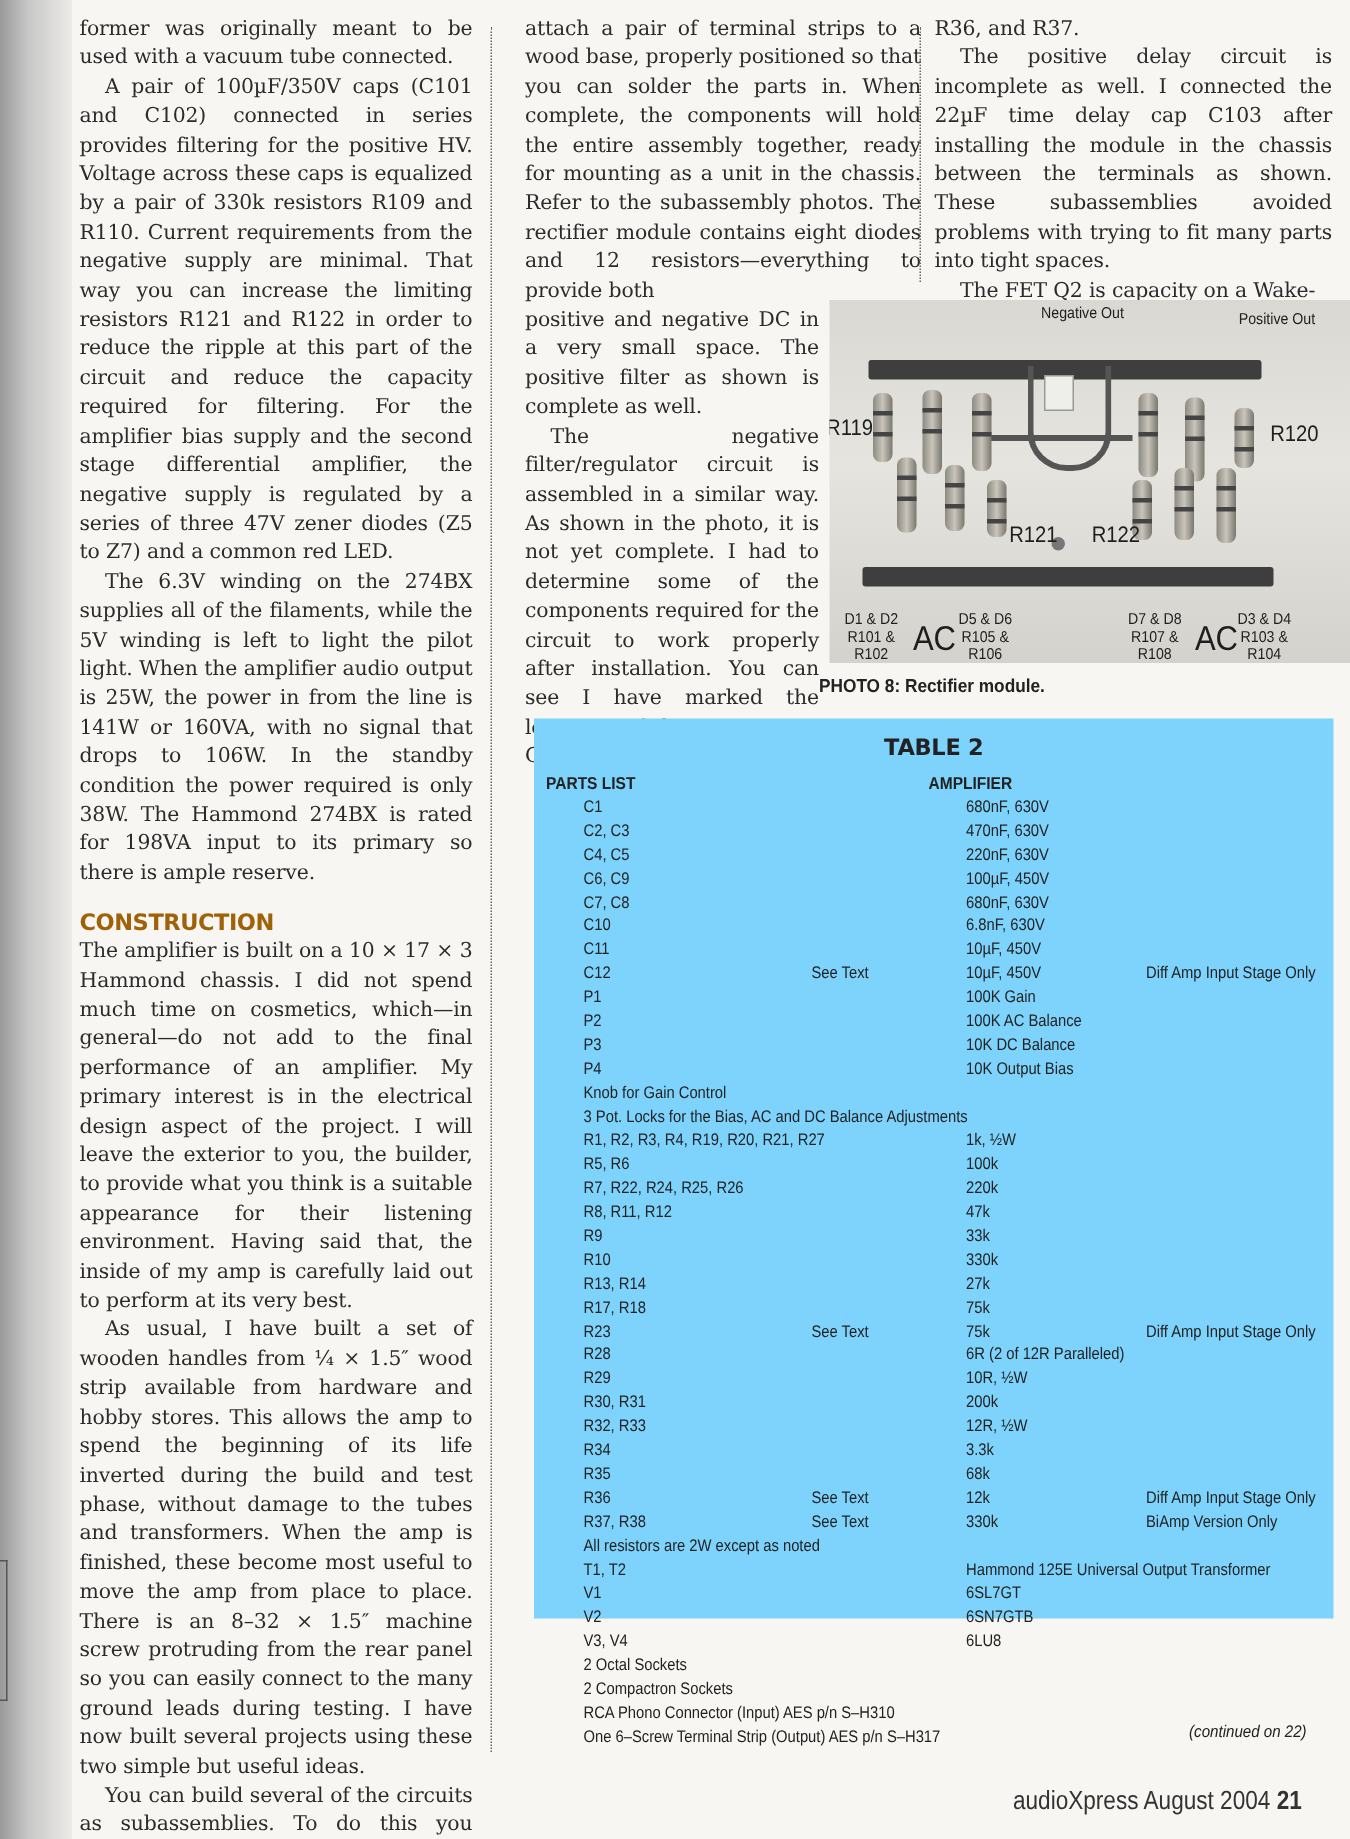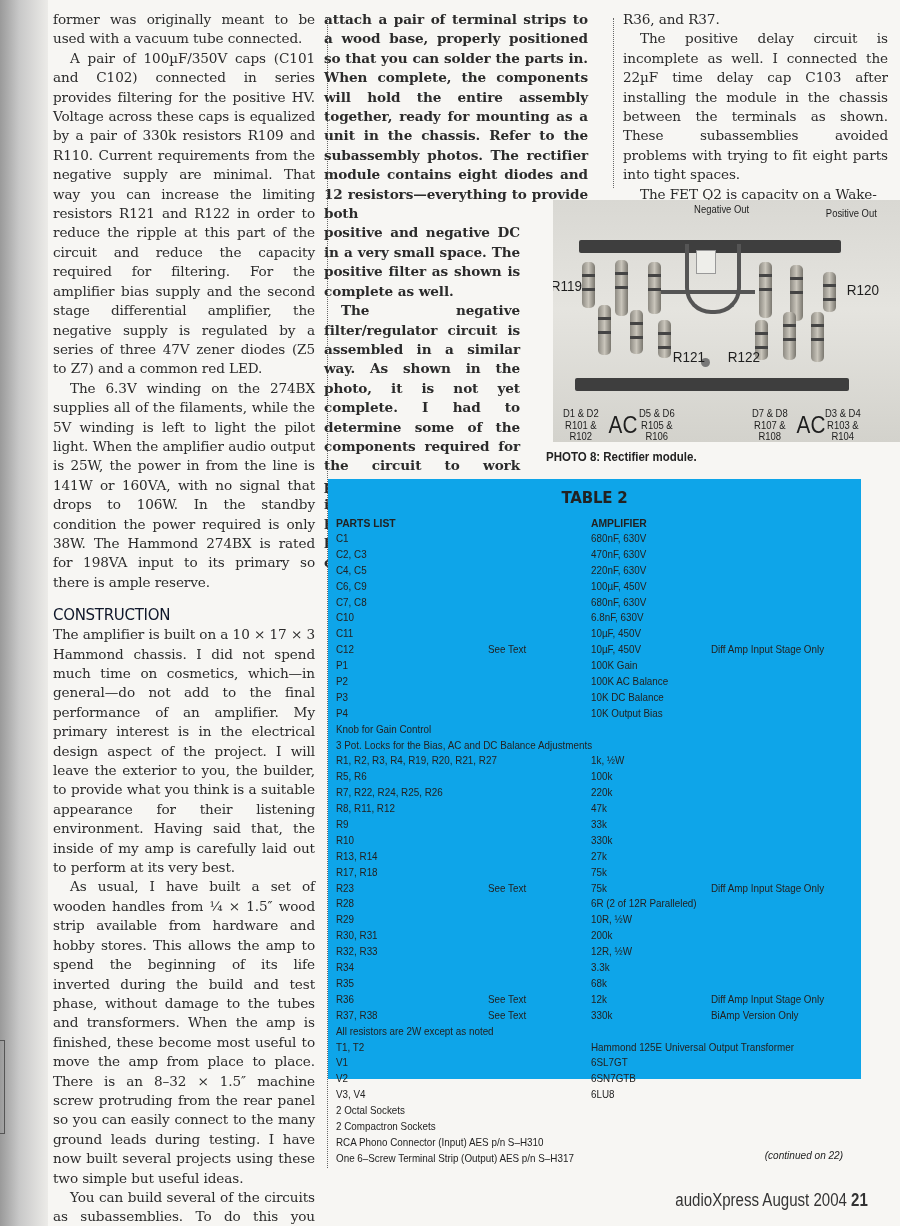--- a/index.html
+++ b/index.html
@@ -17,30 +17,30 @@
     position: absolute; left: 0; top: 1040px; width: 4px; height: 92px;
     border: 1px solid #555; border-left: none; background: transparent;
   }
   .col {
     position: absolute; font-size: 13.6px; line-height: 19.4px;
     text-align: justify; letter-spacing: -0.1px;
   }
   .col p { margin: 0; text-indent: 0; }
   .col p.ind { text-indent: 17px; }
   #col1 { left: 53px; top: 10px; width: 262px; }
-  #col2 { left: 324px; top: 10px; width: 264px; font-weight: bold; }
+  #col2 { left: 350px; top: 10px; width: 264px; }
   #col3 { left: 623px; top: 10px; width: 265px; }
   .vrule {
     position: absolute; border-left: 1.5px dotted #666; width: 0;
   }
   #rule1 { left: 327px; top: 18px; height: 1150px; }
   #rule2 { left: 613px; top: 18px; height: 170px; }
   h2.section {
-    font-family: "DejaVu Sans", sans-serif; font-weight: normal;
-    font-size: 15px; letter-spacing: -0.3px; margin: 14px 0 0 0; line-height: 19px; color: #0f172a;
+    font-family: "DejaVu Sans", sans-serif; font-weight: bold;
+    font-size: 15px; letter-spacing: -0.3px; margin: 14px 0 0 0; line-height: 19px; color: #a16207;
   }
   #col2 .narrow { width: 196px; }
 
   
   #photo {
     position: absolute; left: 553px; top: 200px; width: 396px; height: 242px;
     background: linear-gradient(180deg, #d9d8d3 0%, #e5e4df 45%, #d3d2cc 100%);
     overflow: hidden;
   }
   .strip { position: absolute; background: #3e3e3e; height: 13px; border-radius: 2px; }
@@ -54,31 +54,31 @@
   .plabel.big { font-size: 15px; }
   .plabel.ac { font-size: 23px; line-height: 24px; }
   .caption {
     position: absolute; left: 546px; top: 450px;
     font-family: "Liberation Sans", sans-serif; font-weight: bold; font-size: 12.5px; color: #222;
     transform: scaleX(0.92); transform-origin: left;
   }
 
   
   #table2 {
-    position: absolute; left: 328px; top: 479px; width: 533px; height: 600px;
-    background: #0ea5e9;
+    position: absolute; left: 356px; top: 479px; width: 533px; height: 600px;
+    background: #7dd3fc;
     font-family: "Liberation Sans", sans-serif; font-size: 11.2px; color: #222;
   }
   #table2 .title {
     position: absolute; left: 0; right: 0; top: 10px; text-align: center;
     font-family: "DejaVu Sans", sans-serif; font-weight: bold; font-size: 15px; letter-spacing: -0.2px;
   }
   .hdr { position: absolute; top: 38px; font-weight: bold; font-size: 11.5px; transform: scaleX(0.9); transform-origin: left; }
   .rows { position: absolute; left: 8px; top: 52px; width: 520px; }
-  .row { position: relative; height: 15.9px; line-height: 15.9px; white-space: nowrap; }
+  .row { position: relative; height: 15.9px; line-height: 15.9px; white-space: nowrap; margin-left: 25px; }
   .row span { position: absolute; top: 0; transform: scaleX(0.88); transform-origin: left; }
   .c0 { left: 0; } .c1 { left: 152px; } .c2 { left: 255px; } .c3 { left: 375px; }
   .cont {
     position: absolute; right: 18px; top: 670px; font-style: italic; font-size: 11.2px;
     transform: scaleX(0.9); transform-origin: right;
   }
   .footer {
     position: absolute; right: 32px; top: 1190px;
     font-family: "Liberation Sans", sans-serif; font-size: 17.5px; color: #333;
     transform: scaleX(0.86); transform-origin: right;
@@ -106,21 +106,21 @@
 <div class="col" id="col2">
   <p>attach a pair of terminal strips to a wood base, properly positioned so that you can solder the parts in. When complete, the components will hold the entire assembly together, ready for mounting as a unit in the chassis. Refer to the subassembly photos. The rectifier module contains eight diodes and 12 resistors—everything to provide both</p>
   <p class="narrow">positive and negative DC in a very small space. The positive filter as shown is complete as well.</p>
   <p class="narrow ind">The negative filter/regulator circuit is assembled in a similar way. As shown in the photo, it is not yet complete. I had to determine some of the components required for the circuit to work properly after installation. You can see I have marked the locations of the components C12,</p>
 </div>
 
 <div class="vrule" id="rule2"></div>
 
 <div class="col" id="col3">
   <p>R36, and R37.</p>
-  <p class="ind">The positive delay circuit is incomplete as well. I connected the 22µF time delay cap C103 after installing the module in the chassis between the terminals as shown. These subassemblies avoided problems with trying to fit eight parts into tight spaces.</p>
+  <p class="ind">The positive delay circuit is incomplete as well. I connected the 22µF time delay cap C103 after installing the module in the chassis between the terminals as shown. These subassemblies avoided problems with trying to fit many parts into tight spaces.</p>
   <p class="ind">The FET Q2 is capacity on a Wake-</p>
 </div>
 
 <div id="photo">
   <div class="strip" style="left:26px; top:40px; width:262px;"></div>
   <div class="strip" style="left:22px; top:178px; width:274px;"></div>
   <div style="position:absolute; left:102px; top:90px; width:100px; height:4px; background:#555;"></div>
   <div style="position:absolute; left:132px; top:44px; width:48px; height:66px; border:4px solid #555; border-top:none; border-radius:0 0 26px 26px;"></div>
   <div style="position:absolute; left:143px; top:50px; width:18px; height:22px; background:#eeeeea; border:1px solid #999;"></div>
   <div style="position:absolute; left:148px; top:158px; width:9px; height:9px; border-radius:50%; background:#777;"></div>

